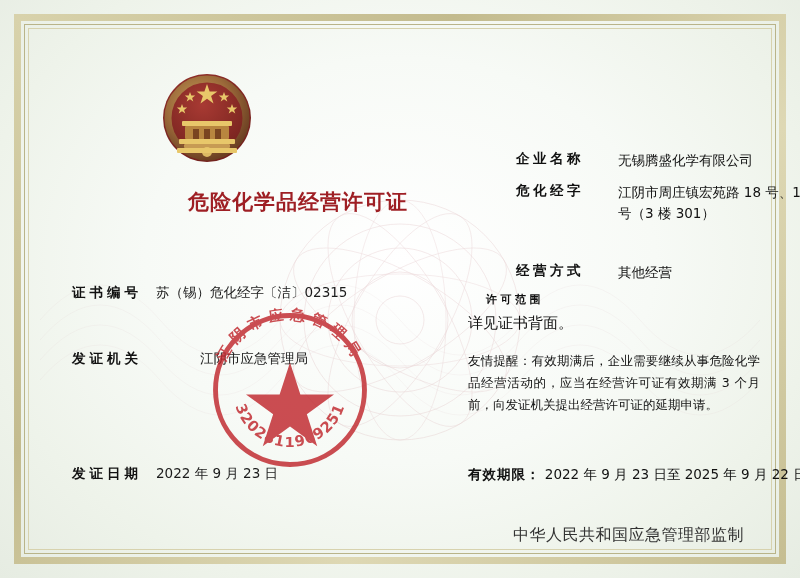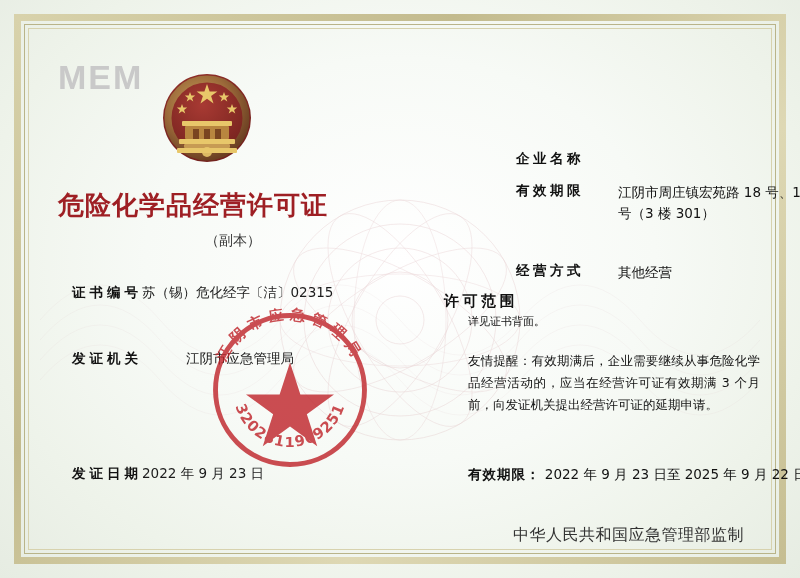--- a/index.html
+++ b/index.html
@@ -94,22 +94,22 @@
     width: 110px;
     height: 110px;
   }
 
   
   .title-main {
     position: absolute;
     left: 58px;
     top: 188px;
     width: 350px;
-    text-align: left;
-    font-size: 26px;
+    text-align: right;
+    font-size: 21px;
     font-weight: bold;
     letter-spacing: 1px;
     color: #9e1f24;
     font-family: "DejaVu Sans", sans-serif;
     white-space: nowrap;
   }
   .title-sub {
     position: absolute;
     left: 58px;
     top: 232px;
@@ -126,20 +126,21 @@
     font-size: 13.5px;
     color: #1b1b1b;
     white-space: nowrap;
   }
   .lbl {
     font-weight: bold;
     letter-spacing: 4px;
     color: #111;
   }
   .val {
+    margin-left: 14px;
     color: #1b1b1b;
     text-align: center;
   }
 
   .field-cert-no { left: 72px; top: 284px; }
   .field-issuer  { left: 72px; top: 350px; gap: 44px; }
   .field-date    { left: 72px; top: 465px; }
 
   
   .usci {
@@ -174,32 +175,32 @@
     line-height: 1.55;
   }
 
   .f-name   { left: 468px; top: 150px; width: 300px; }
   .f-addr   { left: 468px; top: 182px; width: 310px; }
   .f-legal  { left: 468px; top: 228px; width: 300px; }
   .f-mode   { left: 468px; top: 262px; width: 300px; }
 
   .f-scope-lbl {
     position: absolute;
-    left: 444px;
+    left: 486px;
     top: 292px;
-    font-size: 15px;
+    font-size: 11px;
     font-weight: bold;
     letter-spacing: 3.5px;
     color: #111;
   }
   .f-scope-val {
     position: absolute;
     left: 468px;
     top: 314px;
-    font-size: 11px;
+    font-size: 15px;
     color: #111;
   }
 
   .notice {
     position: absolute;
     left: 468px;
     top: 350px;
     width: 292px;
     font-size: 12.5px;
     line-height: 1.75;
@@ -273,21 +274,20 @@
 
   <svg class="watermark-band" viewBox="0 0 720 180" preserveAspectRatio="none">
     <g stroke="#d8bfc2" stroke-width="0.5" fill="none">
       <path d="M0,90 Q60,20 120,90 T240,90 T360,90 T480,90 T600,90 T720,90"></path>
       <path d="M0,110 Q60,40 120,110 T240,110 T360,110 T480,110 T600,110 T720,110"></path>
       <path d="M0,70 Q60,0 120,70 T240,70 T360,70 T480,70 T600,70 T720,70"></path>
       <path d="M0,130 Q60,60 120,130 T240,130 T360,130 T480,130 T600,130 T720,130"></path>
     </g>
   </svg>
 
-  <div class="mem-logo">MEM</div>
 
   <svg class="emblem" viewBox="0 0 110 110">
     <defs>
       <radialGradient id="gold" cx="40%" cy="35%" r="70%">
         <stop offset="0%" stop-color="#c8a05a"></stop>
         <stop offset="60%" stop-color="#9c6a3a"></stop>
         <stop offset="100%" stop-color="#6b3f22"></stop>
       </radialGradient>
       <radialGradient id="redc" cx="45%" cy="35%" r="70%">
         <stop offset="0%" stop-color="#a83a33"></stop>
@@ -315,21 +315,20 @@
       <rect x="32" y="78" width="46" height="4" rx="1" fill="#c79b53"></rect>
       <rect x="25" y="82" width="60" height="5" rx="1"></rect>
     </g>
 
     <g fill="#e8c76a" opacity="0.9">
       <circle cx="55" cy="86" r="5"></circle>
     </g>
   </svg>
 
   <div class="title-main">危险化学品经营许可证</div>
-  <div class="title-sub">（副本）</div>
 
   <div class="left-field field-cert-no">
     <span class="lbl">证书编号</span>
     <span class="val">苏（锡）危化经字〔洁〕02315</span>
   </div>
 
   <div class="left-field field-issuer">
     <span class="lbl">发证机关</span>
     <span class="val">江阴市应急管理局</span>
   </div>
@@ -350,24 +349,25 @@
     </text>
     <text class="seal-text" font-size="11" letter-spacing="1">
       <textPath href="#sealBotArc" startOffset="50%" text-anchor="middle">3202811969251</textPath>
     </text>
     <polygon fill="#c0272d" points="100,72 110.6,104.6 144.9,104.6 117.2,124.8 127.8,157.4 100,137.2 72.2,157.4 82.8,124.8 55.1,104.6 89.4,104.6"></polygon>
   </svg>
 
 
   <div class="r-field f-name">
     <span class="r-lbl">企业名称</span>
+    <span class="r-val">无锡腾盛化学有限公司</span>
   </div>
 
   <div class="r-field f-addr">
-    <span class="r-lbl">有效期限</span>
+    <span class="r-lbl">危化经字</span>
     <span class="r-val">江阴市周庄镇宏苑路 18 号、19 号（3 楼 301）</span>
   </div>
 
 
   <div class="r-field f-mode">
     <span class="r-lbl">经营方式</span>
     <span class="r-val">其他经营</span>
   </div>
 
   <div class="f-scope-lbl">许可范围</div>

